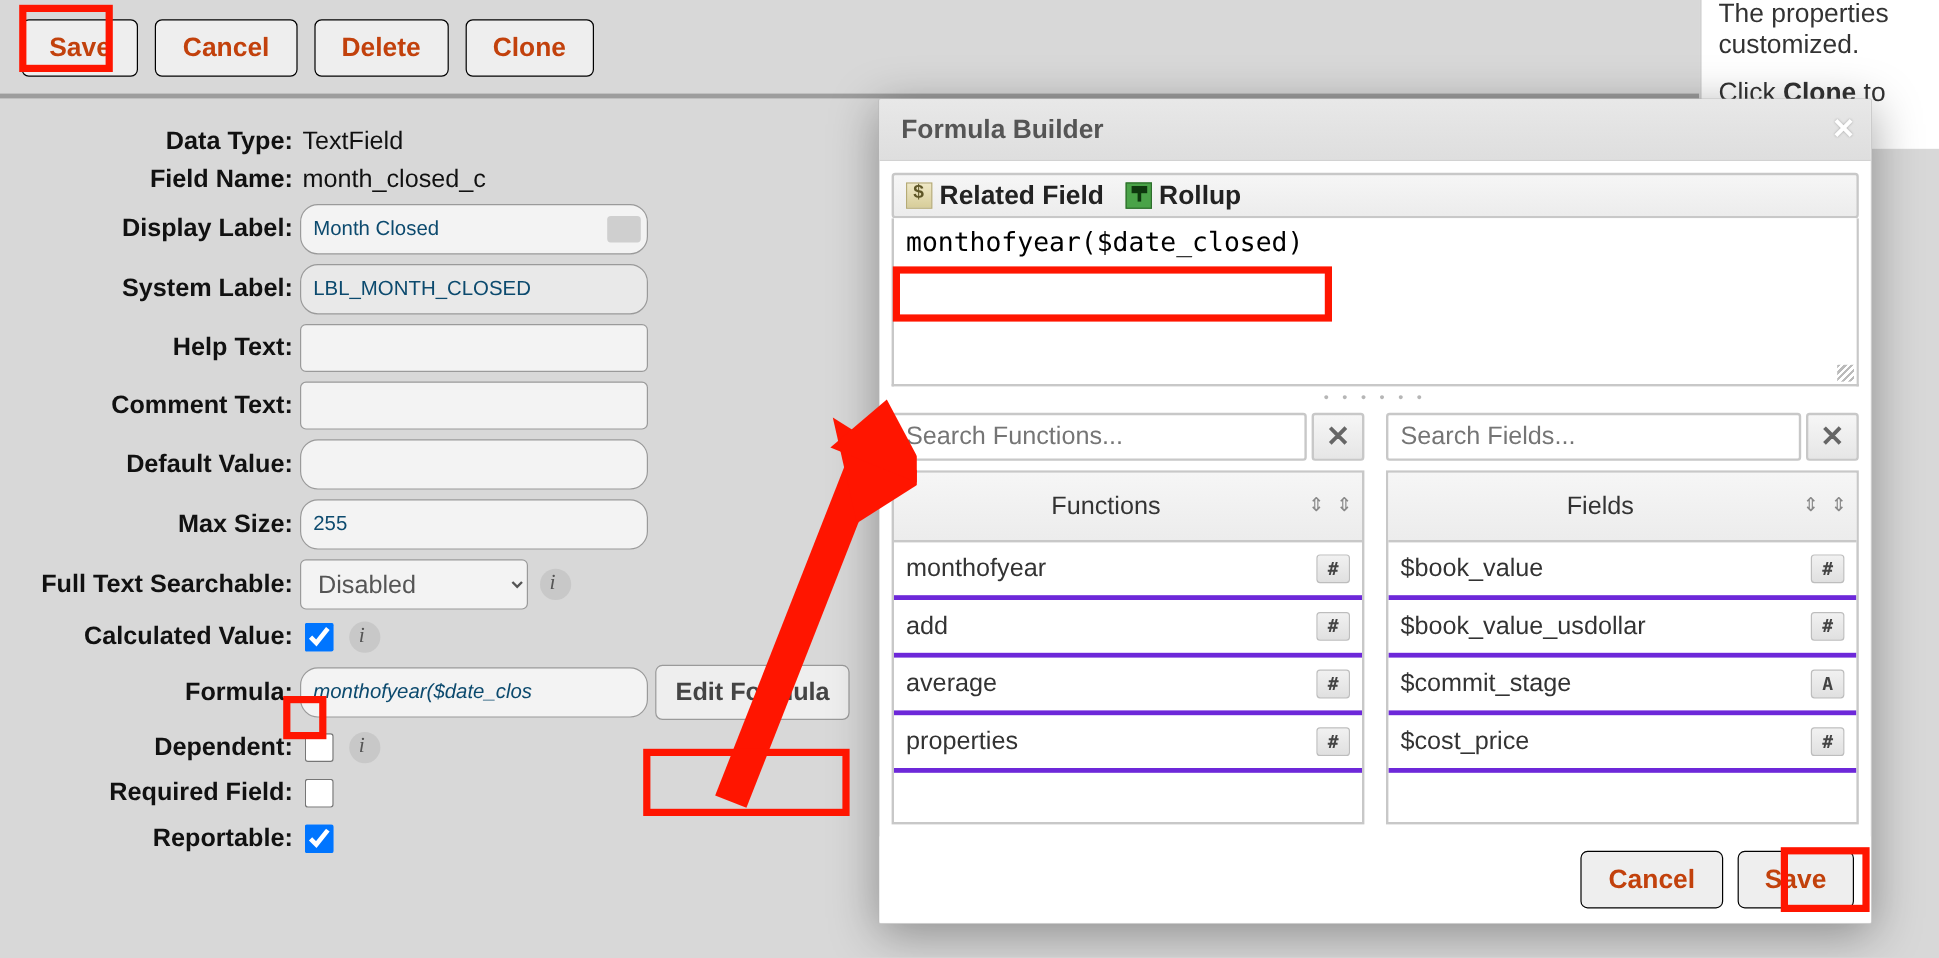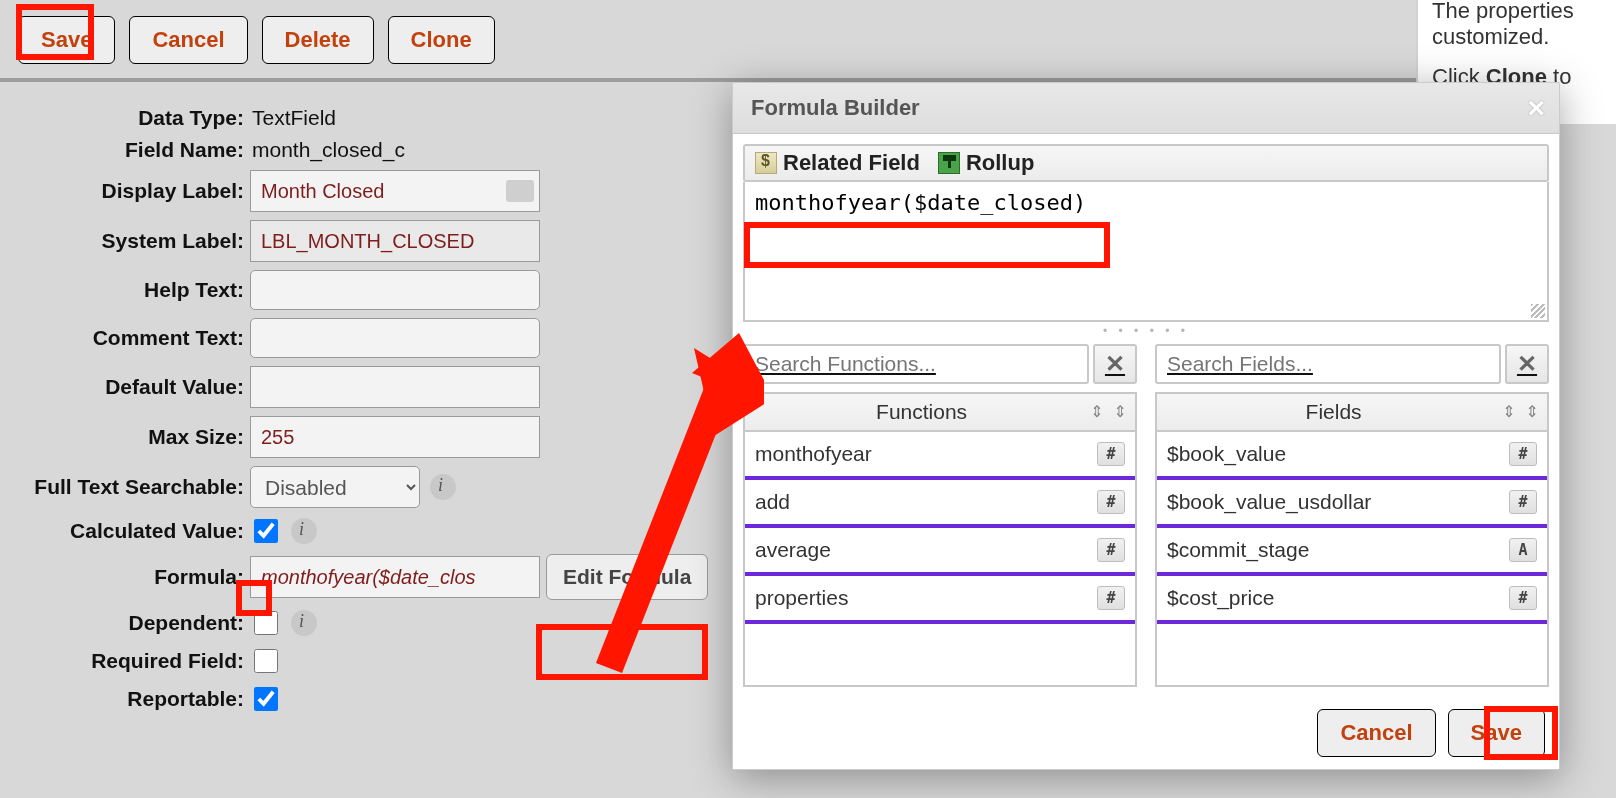--- a/index.html
+++ b/index.html
@@ -53,37 +53,37 @@
   .val-static {
     font-size: 21px;
     font-weight: 400;
     color: #111;
     padding-left: 2px;
   }
   .txt {
     width: 290px;
     height: 42px;
     border: 1px solid #9a9a9a;
-    border-radius: 0;
+    border-radius: 15px;
     background: #f3f3f3;
-    font-size: 20px;
+    font-size: 17px;
     padding: 4px 10px;
-    color: #7f1d1d;
+    color: #0c4a6e;
   }
   .txt.disabled { background: #e9e9e9; }
   .ta {
     width: 290px;
     height: 40px;
     border: 1px solid #9a9a9a;
     border-radius: 5px;
     background: #f3f3f3;
     resize: none;
   }
   .sel {
-    width: 170px;
+    width: 190px;
     height: 42px;
     border: 1px solid #9a9a9a;
     border-radius: 5px;
     background: #f3f3f3;
     font-size: 21px;
     padding: 4px 10px;
     color: #555;
   }
   .info-icon {
     display: inline-block;
@@ -228,21 +228,21 @@
     padding:2px 0 6px 0;
     cursor: ns-resize;
   }
   .lists {
     display: flex;
     gap: 18px;
     flex: 1;
     min-height: 0;
   }
   .list-col { flex:1; display:flex; flex-direction:column; min-height:0;}
-  .search-wrap { display:flex; gap:4px;text-decoration:underline; }
+  .search-wrap { display:flex; gap:4px; }
   .search {
     flex:1;
     height: 40px;
     border: 2px solid #c8c8c8;
     border-radius: 3px;
     font-size: 21px;
     color:#999;
     padding: 4px 10px;
   }
   .clear-x {
@@ -264,21 +264,21 @@
     flex-direction:column;
     min-height: 0;
   }
   .grid-head {
     display:flex;
     background: linear-gradient(#f6f6f6,#ececec);
     border-bottom: 2px solid #c8c8c8;
     font-size: 21px;
     font-weight:400;
     color:#333;
-    padding: 6px 8px;
+    padding: 16px 8px;
     align-items:center;
   }
   .grid-head .title { flex:1; text-align:center; }
   .sort-icons { display:flex; gap:10px; }
   .sort-icons span { color:#888; font-size:16px; line-height:1;}
   .grid-body { flex:1; overflow:auto; }
   .grid-row {
     display:flex;
     align-items:center;
     justify-content:space-between;

